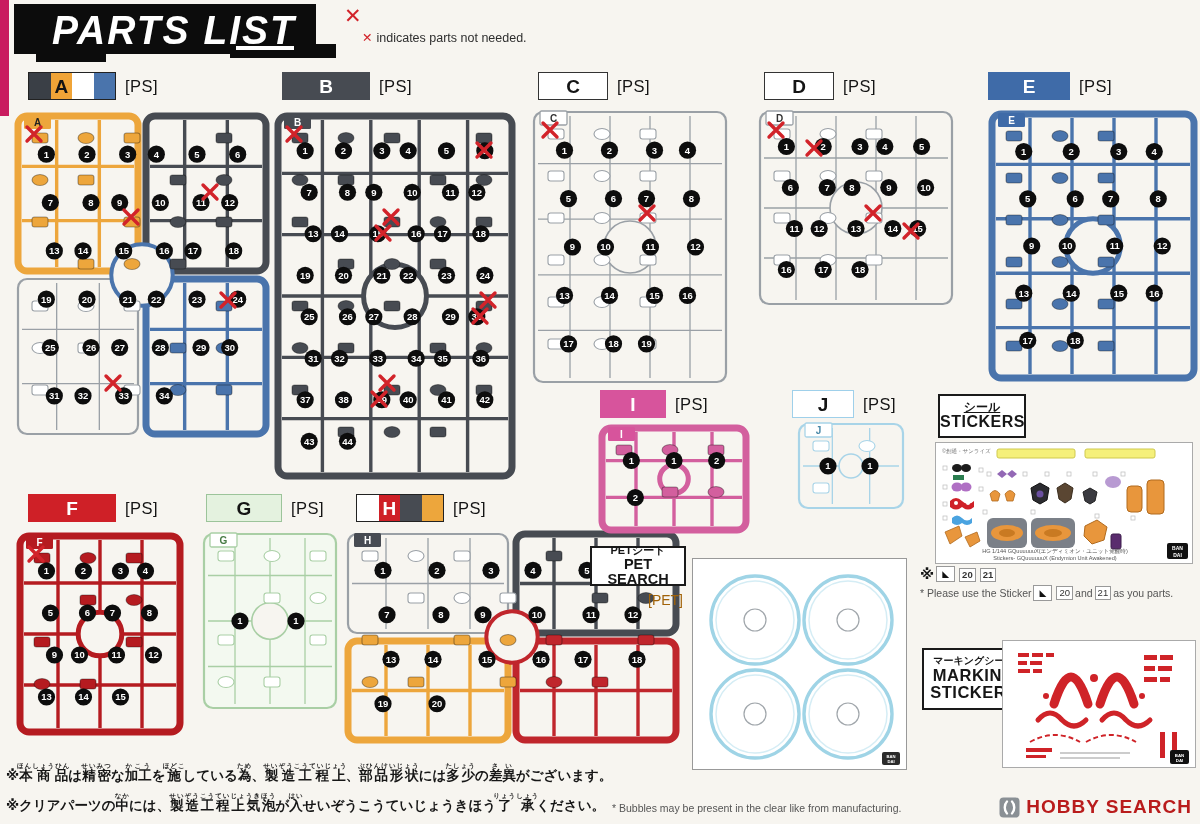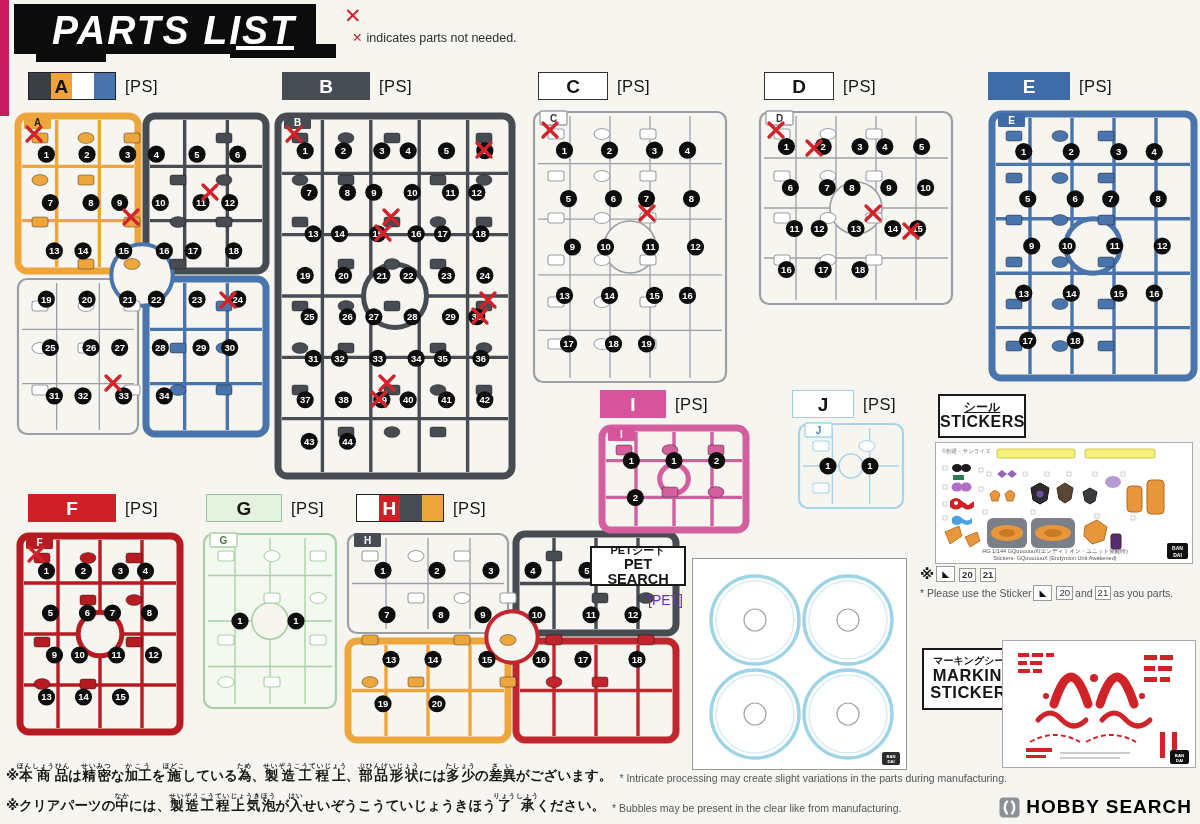--- a/index.html
+++ b/index.html
@@ -18,21 +18,21 @@
   #banner-foot{left:36px;top:52px;width:70px;height:10px;}
   #page-title{
     left:52px;top:8px;width:280px;height:44px;color:#fff;
     font-size:39px;font-weight:bold;font-style:italic;letter-spacing:2px;
     transform:scaleY(1.05);white-space:nowrap;
   }
   #title-underline{left:236px;top:46px;width:58px;height:4px;background:#fff;}
   #header-note{left:344px;top:4px;width:520px;}
   #header-note .jp{font-size:20px;font-weight:600;display:flex;align-items:flex-end;line-height:1.1;}
   #header-note .jp .xmark{color:#d2232a;font-size:21px;font-weight:bold;margin-right:1px;}
-  #header-note .en{font-size:12.5px;color:#2e2e2e;margin-top:3px;margin-left:8px;}
+  #header-note .en{font-size:12.5px;color:#2e2e2e;margin-top:3px;margin-left:18px;}
   #header-note .en .xmark{color:#d2232a;font-weight:bold;margin-right:4px;}
   ruby rt{font-size:7.5px;color:#222;letter-spacing:1px;}
   
   .runner-block{position:absolute;}
   .runner-label{display:flex;align-items:center;height:28px;}
   .tag{display:inline-flex;height:28px;box-sizing:border-box;}
   .tag .seg{flex:1;display:flex;align-items:center;justify-content:center;
     font-size:19px;font-weight:bold;line-height:1;}
   .ps{margin-left:9px;font-size:16.5px;color:#141414;letter-spacing:0.5px;}
   .runner-art{position:absolute;}
@@ -58,21 +58,21 @@
   #run-J .runner-art{left:3px;top:30px;width:112px;height:92px;}
   
   .label-box{border:2px solid #1a1a1a;background:#fff;text-align:center;box-sizing:border-box;
      display:flex;flex-direction:column;justify-content:center;line-height:1.05;}
   #stickers-box{left:938px;top:394px;width:88px;height:44px;}
   #stickers-box .l1{font-size:12px;font-weight:bold;text-decoration:underline;}
   #stickers-box .l2{font-size:16px;font-weight:bold;letter-spacing:0.5px;}
   #pet-box{left:590px;top:546px;width:96px;height:40px;}
   #pet-box .l1{font-size:11px;font-weight:bold;}
   #pet-box .l2{font-size:14.5px;font-weight:bold;}
-  #pet-mat{left:648px;top:592px;font-size:14px;color:#6d28d9;}
+  #pet-mat{left:648px;top:592px;font-size:14px;color:#a16207;}
   #marking-box{left:922px;top:648px;width:104px;height:62px;}
   #marking-box .l1{font-size:10px;font-weight:bold;}
   #marking-box .l2,#marking-box .l3{font-size:16.5px;font-weight:bold;letter-spacing:0.5px;}
   
   #sticker-sheet{left:935px;top:442px;width:258px;height:122px;}
   #pet-sheet{left:692px;top:558px;width:215px;height:212px;}
   #marking-sheet{left:1002px;top:640px;width:194px;height:128px;}
   
   #sticker-note{left:920px;top:566px;width:278px;}
   #sticker-note .jp{font-size:14.5px;font-weight:600;display:flex;align-items:flex-end;flex-wrap:nowrap;white-space:nowrap;}
@@ -82,21 +82,21 @@
   .badge{display:inline-block;border:1px solid #999;background:#fff;color:#333;
     font-size:9.5px;padding:0 2px;line-height:12px;margin:0 2px;}
   
   .footnote{left:6px;width:1190px;display:flex;align-items:flex-end;white-space:nowrap;}
   #footnote-1{top:762px;}
   #footnote-2{top:792px;}
   .footnote .jp{font-size:13.5px;font-weight:600;}
   .footnote .jp rt{font-size:6.5px;}
   .footnote .en{font-size:10.5px;color:#555;margin-left:7px;padding-bottom:1px;}
   
-  #watermark{right:8px;bottom:6px;display:flex;align-items:center;color:#000000;}
+  #watermark{right:8px;bottom:6px;display:flex;align-items:center;color:#b91c1c;}
   #watermark .wm-text{font-size:19px;font-weight:bold;letter-spacing:1px;margin-left:6px;}
 </style>
 </head>
 <body>
 
 <div class="abs" id="accent-strip"></div>
 <div class="abs banner-block" id="banner-main"></div>
 <div class="abs banner-block" id="banner-tail"></div>
 <div class="abs banner-block" id="banner-foot"></div>
 <div class="abs" id="page-title">PARTS LIST</div>
@@ -1019,21 +1019,20 @@
     <rect x="58" y="112" width="70" height="2" fill="#ccc"></rect>
     <rect x="58" y="117" width="60" height="2" fill="#ccc"></rect>
     <rect x="168" y="110" width="19" height="14" rx="2" fill="#111"></rect>
     <text x="177.5" y="116.5" font-size="4.4" fill="#fff" text-anchor="middle" font-weight="bold">BAN</text>
     <text x="177.5" y="122" font-size="4.4" fill="#fff" text-anchor="middle" font-weight="bold">DAI</text>
   </svg>
 </div>
 
 <div class="abs footnote" id="footnote-1">
   <span class="jp"><span>※</span><ruby>本商品<rt>ほんしょうひん</rt></ruby><span>は</span><ruby>精密<rt>せいみつ</rt></ruby><span>な</span><ruby>加工<rt>かこう</rt></ruby><span>を</span><ruby>施<rt>ほどこ</rt></ruby><span>している</span><ruby>為<rt>ため</rt></ruby><span>、</span><ruby>製造工程上<rt>せいぞうこうていじょう</rt></ruby><span>、</span><ruby>部品形状<rt>ぶひんけいじょう</rt></ruby><span>には</span><ruby>多少<rt>たしょう</rt></ruby><span>の</span><ruby>差異<rt>さい</rt></ruby><span>がございます。</span></span>
-  <span class="en">* Intricate processing may create slight variations in the parts during manufacturing.</span>
 </div>
 <div class="abs footnote" id="footnote-2">
   <span class="jp"><span>※クリアパーツの</span><ruby>中<rt>なか</rt></ruby><span>には、</span><ruby>製造工程上気泡<rt>せいぞうこうていじょうきほう</rt></ruby><span>が</span><ruby>入<rt>はい</rt></ruby><span>せいぞうこうていじょうきほう</span><ruby>了承<rt>りょうしょう</rt></ruby><span>ください。</span></span>
   <span class="en">* Bubbles may be present in the clear like from manufacturing.</span>
 </div>
 
 <div class="abs" id="watermark">
   <svg width="21" height="21" viewBox="0 0 21 21">
     <rect x="0.5" y="0.5" width="20" height="20" rx="4" fill="#8a9095"></rect>
     <path d="M8 4.5 C 5 7.5 5 13.5 8 16.5" fill="none" stroke="#fff" stroke-width="2.4" stroke-linecap="round"></path>

